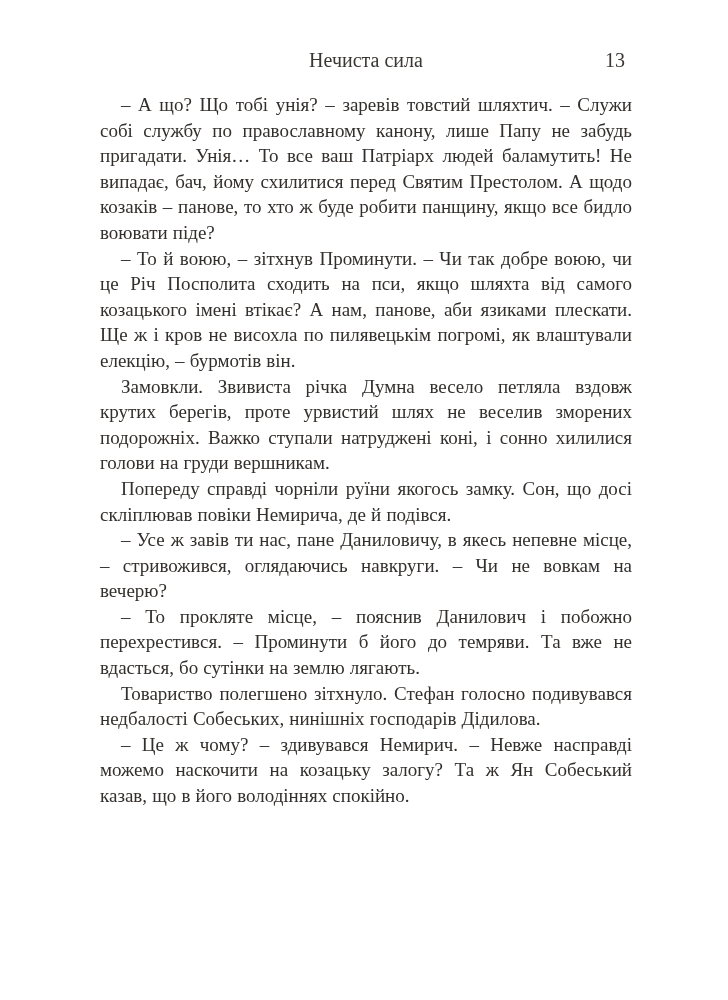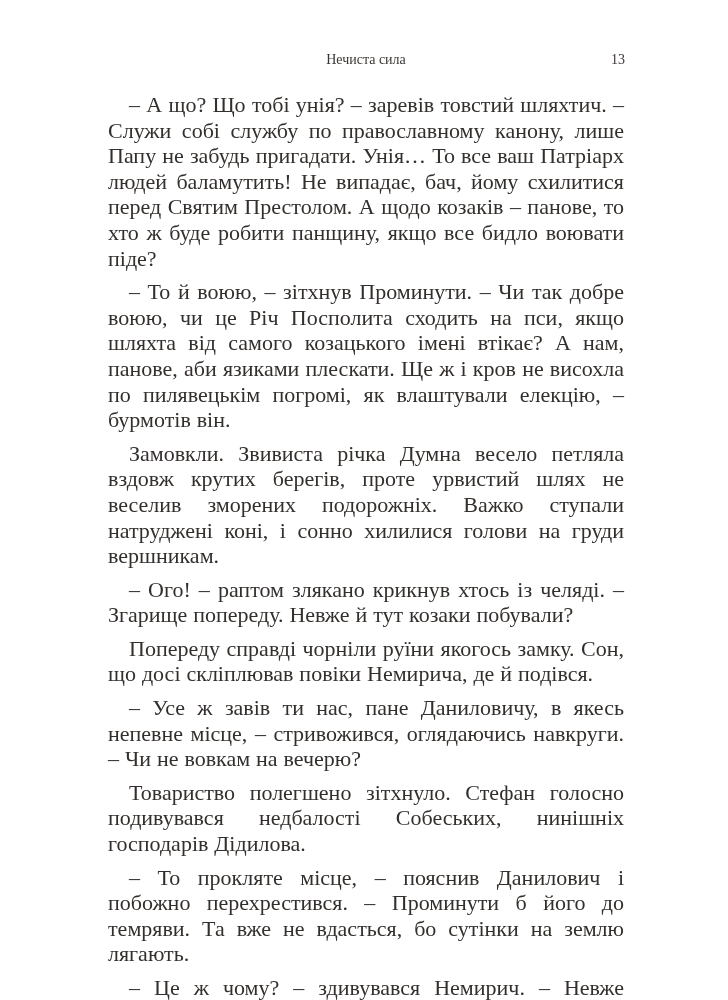--- a/index.html
+++ b/index.html
@@ -18,55 +18,54 @@
   .page {
     box-sizing: border-box;
     width: 728px;
     height: 1000px;
     padding: 50px 96px 40px 100px;
   }
   .header {
     position: relative;
     height: 20px;
     margin-bottom: 22px;
-    font-size: 14px;
+    font-size: 20px;
     line-height: 20px;
     color: #3a3633;
   }
   .running-title {
     display: block;
     text-align: center;
   }
   .page-number {
     position: absolute;
     right: 7px;
     top: 0;
   }
   .body-text p {
-    margin: 8px;
-    font-size: 22px;
+    margin: 0;
+    font-size: 19px;
     line-height: 25.6px;
     text-align: justify;
     text-indent: 21px;
     hyphens: auto;
     word-spacing: 0.02em;
   }
 </style>
 </head>
 <body>
 
 <div class="page">
   <div class="header">
     <span class="running-title">Нечиста сила</span>
     <span class="page-number">13</span>
   </div>
   <div class="body-text" id="paragraphs">
       <p>– А що? Що тобі унія? – заревів товстий шляхтич. – Служи собі службу по православному канону, лише Папу не забудь пригадати. Унія… То все ваш Патріарх людей баламутить! Не випадає, бач, йому схилитися перед Святим Престолом. А щодо козаків – панове, то хто ж буде робити панщину, якщо все бидло воювати піде?</p>
       <p>– То й воюю, – зітхнув Проминути. – Чи так добре воюю, чи це Річ Посполита сходить на пси, якщо шляхта від самого козацького імені втікає? А нам, панове, аби язиками плескати. Ще ж і кров не висохла по пилявецькім погромі, як влаштували елекцію, – бурмотів він.</p>
       <p>Замовкли. Звивиста річка Думна весело петляла вздовж крутих берегів, проте урвистий шлях не веселив зморених подорожніх. Важко ступали натруджені коні, і сонно хилилися голови на груди вершникам.</p>
-      <p>– Ого! – раптом злякано крикнув хтось із челяді. – Згарище попереду. Невже й тут козаки побували?</p>
       <p>Попереду справді чорніли руїни якогось замку. Сон, що досі скліплював повіки Немирича, де й подівся.</p>
       <p>– Усе ж завів ти нас, пане Даниловичу, в якесь непевне місце, – стривожився, оглядаючись навкруги. – Чи не вовкам на вечерю?</p>
+      <p>– То прокляте місце, – пояснив Данилович і побожно перехрестився. – Проминути б його до темряви. Та вже не вдасться, бо сутінки на землю лягають.</p>
       <p>Товариство полегшено зітхнуло. Стефан голосно подивувався недбалості Собеських, нинішніх господарів Дідилова.</p>
-      <p>– То прокляте місце, – пояснив Данилович і побожно перехрестився. – Проминути б його до темряви. Та вже не вдасться, бо сутінки на землю лягають.</p>
       <p>– Це ж чому? – здивувався Немирич. – Невже насправді можемо наскочити на козацьку залогу? Та ж Ян Собеський казав, що в його володіннях спокійно.</p>
     </div>
 </div>
 
 </body></html>

